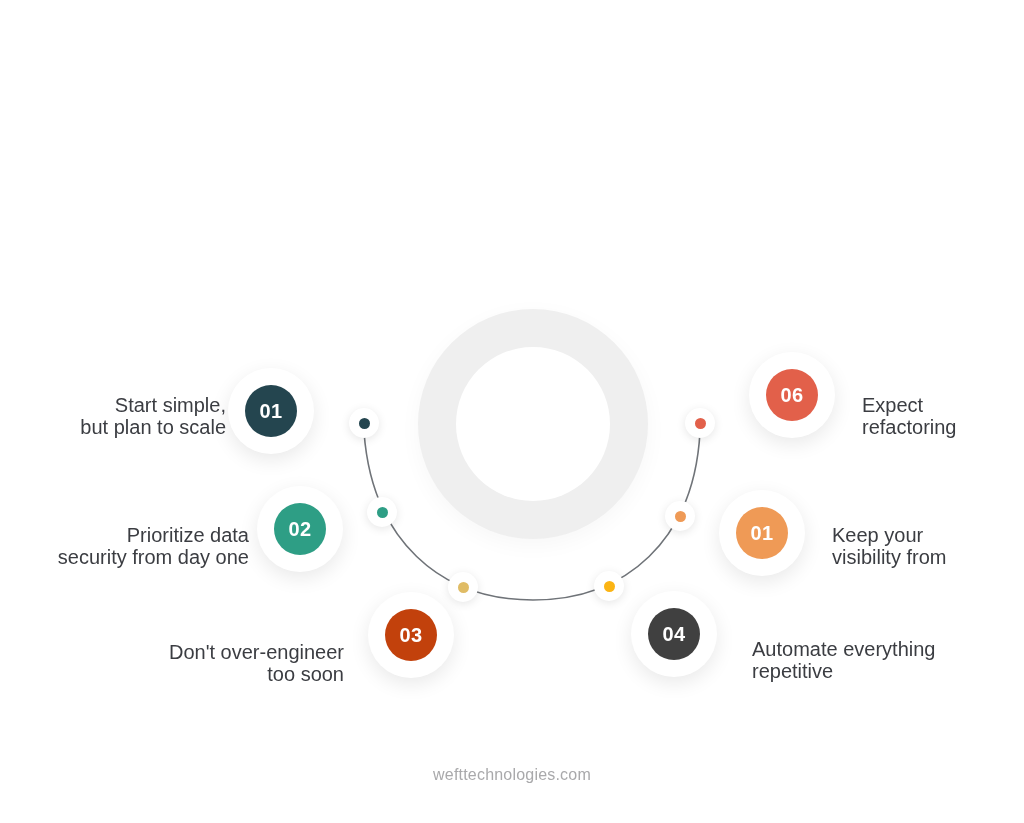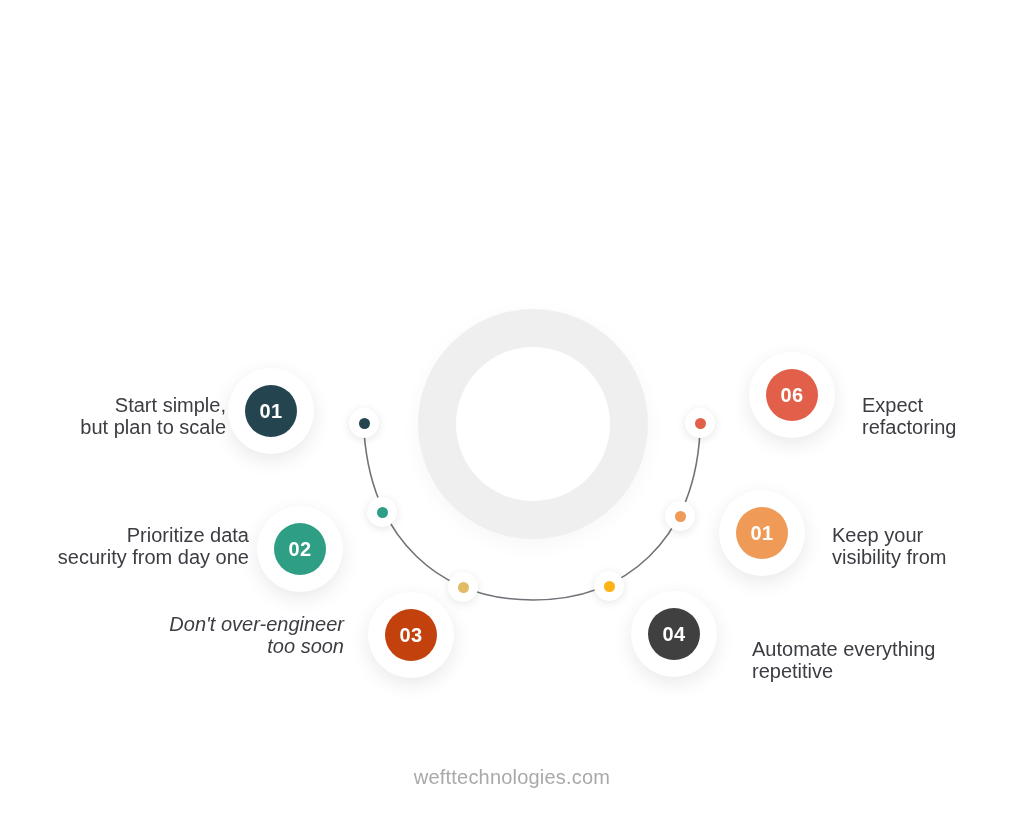--- a/index.html
+++ b/index.html
@@ -141,21 +141,21 @@
     text-align: left;
   }
 
   
   #footer {
     position: absolute;
     left: 0;
     top: 766px;
     width: 1024px;
     text-align: center;
-    font-size: 20px;
+    font-size: 16px;
     font-weight: 300;
     color: #a9a9ab;
     letter-spacing: 0.2px;
   }
 </style>
 </head>
 <body>
 
 <div id="stage">
 
@@ -185,41 +185,41 @@
     <div class="arc-dot" style="left:680px; top:516px;">
       <i style="background: rgb(239, 154, 86);"></i>
     </div>
     <div class="arc-dot" style="left:700px; top:423px;">
       <i style="background: rgb(226, 96, 74);"></i>
     </div>
 
     <div class="badge" style="left:271px; top:411px;">
       <div class="disc" style="background: rgb(36, 69, 79);">01</div>
     </div>
-    <div class="badge" style="left:300px; top:549px;">
+    <div class="badge" style="left:300px; top:529px;">
       <div class="disc" style="background: rgb(46, 158, 133);">02</div>
     </div>
     <div class="badge" style="left:411px; top:635px;">
       <div class="disc" style="background: #c2410c;">03</div>
     </div>
     <div class="badge" style="left:674px; top:634px;">
       <div class="disc" style="background: #404040;">04</div>
     </div>
     <div class="badge" style="left:762px; top:533px;">
       <div class="disc" style="background: rgb(239, 154, 86);">01</div>
     </div>
     <div class="badge" style="left:792px; top:395px;">
       <div class="disc" style="background: rgb(226, 96, 74);">06</div>
     </div>
 
     <div class="label right-align" style="left:0px; top:394px; width:226px;">Start simple,
 but plan to scale</div>
     <div class="label right-align" style="left:0px; top:524px; width:249px;">Prioritize data
 security from day one</div>
-    <div class="label right-align" style="left:0px; top:613px; width:344px;font-style:italic;">Don't over-engineer
+    <div class="label right-align" style="left:0px; top:641px; width:344px;">Don't over-engineer
 too soon</div>
     <div class="label left-align" style="left:752px; top:638px; width:260px;">Automate everything
 repetitive</div>
     <div class="label left-align" style="left:832px; top:524px; width:192px;">Keep your
 visibility from</div>
     <div class="label left-align" style="left:862px; top:394px; width:162px;">Expect
 refactoring</div>
 
   </div>
 

